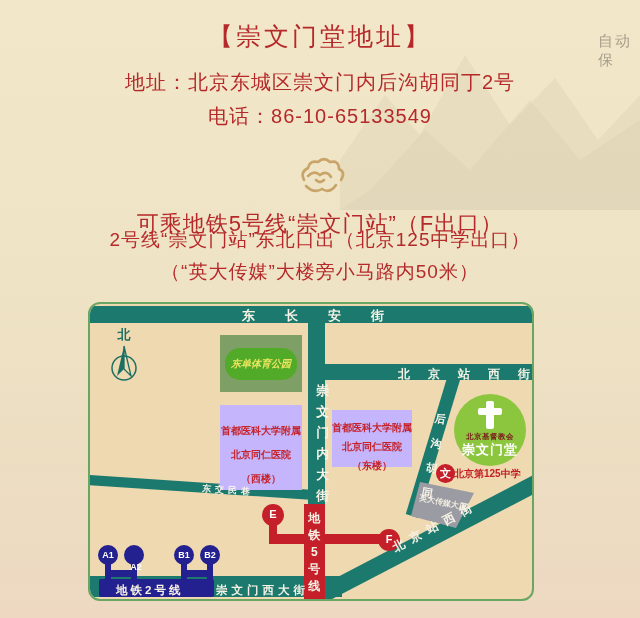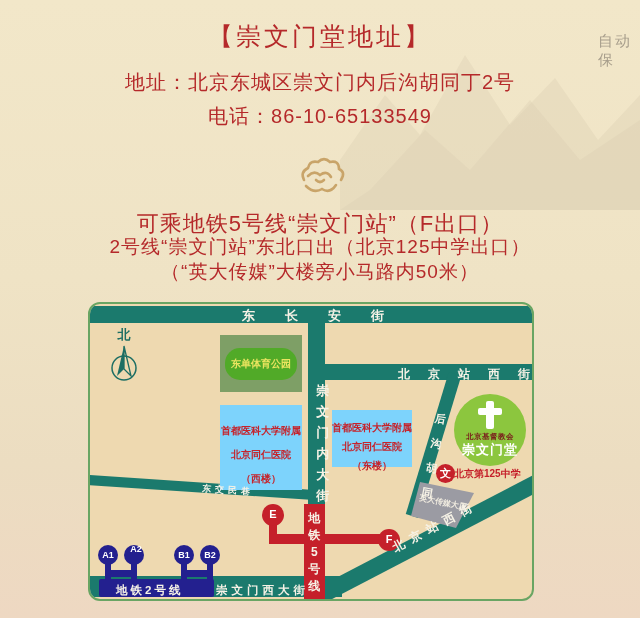--- a/index.html
+++ b/index.html
@@ -9,39 +9,39 @@
     font-family:"Liberation Sans","DejaVu Sans",sans-serif;
   }
   .abs{position:absolute;}
   .ctr{left:0;width:640px;text-align:center;}
   .red{color:#b5292a;font-weight:normal;}
   .title{top:20px;font-size:25px;letter-spacing:3px;}
   .info1{top:69px;font-size:20px;letter-spacing:1px;}
   .info2{top:103px;font-size:20px;letter-spacing:1px;}
   .info3{top:136px;font-size:20px;letter-spacing:1px;}
   .dir1{top:209px;font-size:22px;letter-spacing:1px;}
-  .dir2{top:234px;font-size:19px;letter-spacing:1px;}
+  .dir2{top:227px;font-size:19px;letter-spacing:1px;}
   .dir3{top:259px;font-size:19px;letter-spacing:1px;}
   .watermark{left:598px;top:32px;color:#9a9181;font-size:15px;letter-spacing:2px;opacity:.85;}
   .mtn{right:0;top:0;opacity:.45;}
   .ornament{left:294px;top:156px;}
 
   
   .map{
     position:absolute;left:88px;top:302px;width:442px;height:295px;
     background:#eed9b0;border:2px solid #69a563;border-radius:12px;overflow:hidden;
   }
   .map .lbl{position:absolute;color:#f6f2e6;font-weight:bold;white-space:nowrap;z-index:3;}
   .vtext{width:1.05em;word-break:break-all;white-space:normal !important;text-align:center;}
   .roadsvg{position:absolute;left:0;top:0;z-index:1;}
   .bldg{position:absolute;z-index:2;text-align:center;font-weight:bold;}
-  .park-out{left:130px;top:31px;width:82px;height:57px;background:#7e9f66;}
+  .park-out{left:130px;top:31px;width:82px;height:57px;background:#7e9f66;font-style:italic;}
   .park-in{position:absolute;left:5px;top:13px;width:72px;height:32px;background:#51aa28;
            border-radius:15px;color:#eae45f;font-size:10px;font-weight:bold;line-height:32px;}
-  .hosp{background:#7dd3fc;color:#c5242c;font-size:10px;}
+  .hosp{background:#c4b5fd;color:#c5242c;font-size:10px;}
   .hospW{left:130px;top:101px;width:82px;height:85px;padding-top:14px;box-sizing:border-box;line-height:24px;}
   .hospE{left:242px;top:106px;width:80px;height:57px;padding-top:8px;box-sizing:border-box;line-height:19px;}
   .church{left:364px;top:90px;width:72px;height:72px;background:#8cc63e;border-radius:50%;}
   .cross-v{position:absolute;left:32px;top:7px;width:8px;height:28px;background:#fff;border-radius:2px;}
   .cross-h{position:absolute;left:24px;top:14px;width:24px;height:7px;background:#fff;border-radius:2px;}
   .church-org{position:absolute;left:0;top:38px;width:72px;color:#7a1c1c;font-size:7.5px;letter-spacing:.5px;}
   .church-name{position:absolute;left:0;top:47px;width:72px;color:#fff;font-size:13px;letter-spacing:1px;}
   .school-dot{left:346px;top:160px;width:19px;height:19px;background:#c5202a;border-radius:50%;
               color:#fff;font-size:11px;line-height:19px;}
   .school-name{left:364px;top:163px;color:#c5202a;font-size:10px;white-space:nowrap;z-index:3;position:absolute;font-weight:bold;}
@@ -133,21 +133,21 @@
     <div class="lbl vtext" style="left:338px;top:102px;font-size:11px;line-height:25px;transform:rotate(10deg);">后沟胡同</div>
     <div class="lbl" style="left:298px;top:214px;font-size:12px;letter-spacing:7px;transform:rotate(-28deg);">北京站西街</div>
     <div class="lbl" style="left:112px;top:180px;font-size:9px;letter-spacing:4px;transform:rotate(4deg);">东交民巷</div>
     <div class="lbl" style="left:126px;top:279px;font-size:11.5px;letter-spacing:4px;">崇文门西大街</div>
 
     <div class="lbl" style="left:26px;top:279px;font-size:11.5px;letter-spacing:3px;">地铁2号线</div>
     <div class="lbl vtext" style="left:218px;top:206px;font-size:12px;line-height:17px;">地铁5号线</div>
     <div class="stn" style="left:172px;top:204px;width:22px;font-size:11px;">E</div>
     <div class="stn" style="left:288px;top:229px;width:22px;font-size:11px;">F</div>
     <div class="stn" style="left:8px;top:246px;width:20px;font-size:9px;">A1</div>
-    <div class="stn" style="left:34px;top:240px;width:24px;font-size:9px;">A2</div>
+    <div class="stn" style="left:34px;top:258px;width:24px;font-size:9px;">A2</div>
     <div class="stn" style="left:84px;top:246px;width:20px;font-size:9px;">B1</div>
     <div class="stn" style="left:110px;top:246px;width:20px;font-size:9px;">B2</div>
 
     <div class="bldg park-out">
       <div class="park-in">东单体育公园</div>
     </div>
 
     <div class="bldg hosp hospW">
       <div>首都医科大学附属</div>
       <div>北京同仁医院</div>

